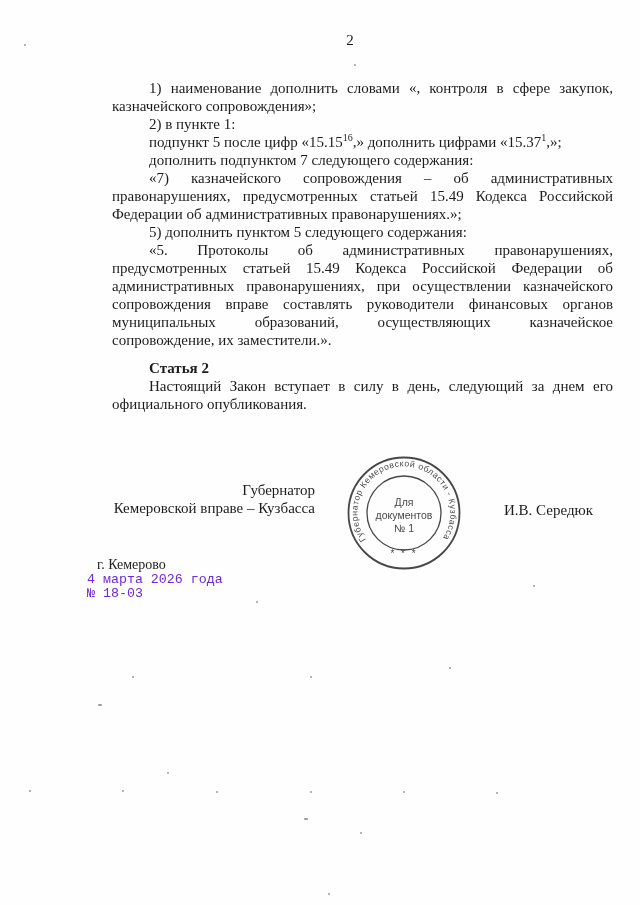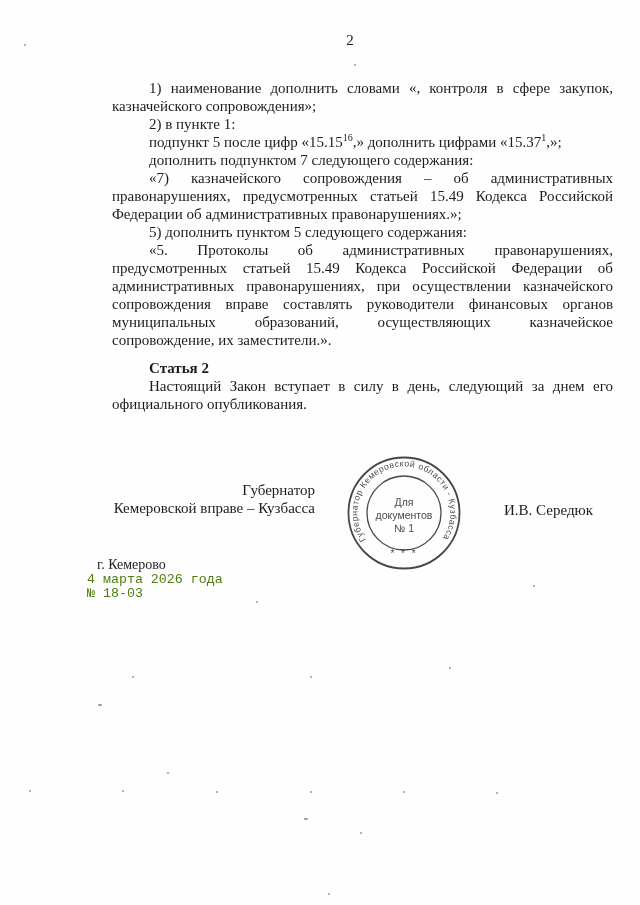--- a/index.html
+++ b/index.html
@@ -25,21 +25,21 @@
     text-align:right;font-size:15px;line-height:18px;
   }
   .sig-name{position:absolute;left:504px;top:501px;font-size:15px;line-height:18px;}
   .stamp{position:absolute;left:344px;top:453px;width:120px;height:120px;opacity:0.88;}
   .stamp text{fill:#2e2e2e;}
   .stamp .ring-text{font-family:"Liberation Sans","DejaVu Sans",sans-serif;font-size:8.6px;letter-spacing:0.55px;}
   .stamp .stars-text{font-family:"Liberation Sans","DejaVu Sans",sans-serif;font-size:10px;letter-spacing:2px;}
   .stamp .center-text{font-family:"Liberation Sans","DejaVu Sans",sans-serif;font-size:10.5px;}
   .footer{position:absolute;left:87px;top:556px;color:#222;}
   .footer .city{font-size:14px;line-height:17px;padding-left:10px;font-family:"Liberation Serif","DejaVu Serif",serif;}
-  .footer .mono{font-family:"Liberation Mono","DejaVu Sans Mono",monospace;font-size:13.3px;line-height:13.5px;color:#4d7c0f;}
+  .footer .mono{font-family:"Liberation Mono","DejaVu Sans Mono",monospace;font-size:13.3px;line-height:13.5px;color:#6d28d9;}
   .speck{position:absolute;width:2px;height:2px;background:#9b9b9b;border-radius:50%;}
   .speck.wide{width:4px;height:2px;border-radius:1px;}
 </style>
 </head>
 <body>
 
 <div class="page">
 
   <div class="page-number">2</div>
 

